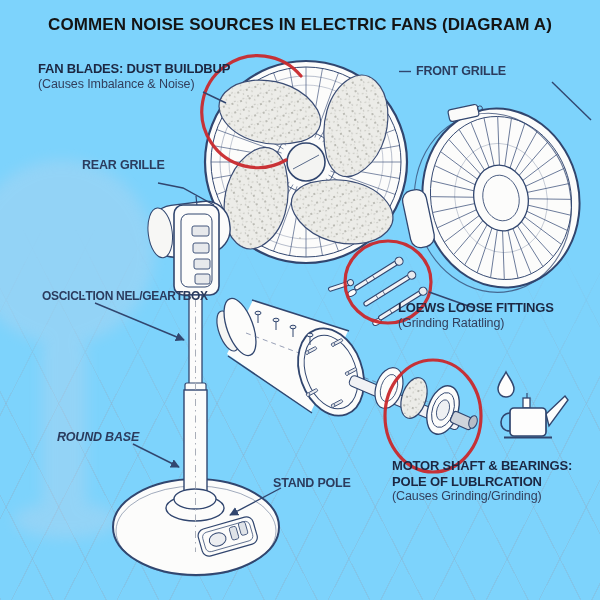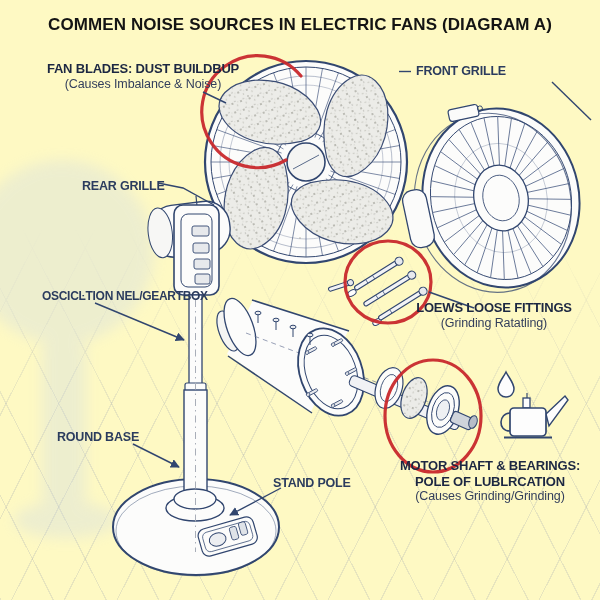--- a/index.html
+++ b/index.html
@@ -1,30 +1,30 @@
 <!DOCTYPE html>
 <html><head>
 <meta charset="utf-8">
 <style>
   html,body{margin:0;padding:0;background:#ffffff;}
-  .stage{position:relative;width:600px;height:600px;overflow:hidden;background:#fef9c3;
+  .stage{position:relative;width:600px;height:600px;overflow:hidden;background:#7dd3fc;
          font-family:"Liberation Sans",sans-serif;}
   .grid{position:absolute;inset:0;
     background-image:
       repeating-linear-gradient(63deg, rgba(150,158,175,0.22) 0 1.2px, transparent 1.2px 47px),
       repeating-linear-gradient(117deg, rgba(150,158,175,0.22) 0 1.2px, transparent 1.2px 47px);
     -webkit-mask-image:linear-gradient(to bottom, transparent 0 38%, #000 70%);
             mask-image:linear-gradient(to bottom, transparent 0 38%, #000 70%);
   }
   svg{position:absolute;inset:0;}
   .title{position:absolute;top:15px;left:0;right:0;text-align:center;
          font-weight:700;font-size:17px;letter-spacing:.1px;color:#141414;}
   .lbl{position:absolute;color:#2b3c5e;font-size:12.5px;font-weight:700;
        letter-spacing:-.2px;white-space:nowrap;line-height:15.5px;}
-  .lbl.block{text-align:center;white-space:normal;}
+  .lbl.block{white-space:normal;}
   .lbl .head{color:#1c2742;font-size:13px;font-weight:700;}
   .lbl .sub{color:#323e5c;font-size:12.5px;font-weight:400;letter-spacing:-.1px;}
 </style>
 </head>
 <body>
 
 <div class="stage">
   <div class="grid"></div>
 
   <svg viewBox="0 0 600 600">
@@ -316,30 +316,30 @@
 
   <div class="title">COMMEN NOISE SOURCES IN ELECTRIC FANS (DIAGRAM A)</div>
 
   <div class="lbl block" style="left:38px;top:61px;width:210px;">
     <div class="head">FAN BLADES: DUST BUILDBUP</div>
     <div class="sub">(Causes Imbalance &amp; Noise)</div>
   </div>
 
   <div class="lbl" style="left:416px;top:64px;">FRONT GRILLE</div>
 
-  <div class="lbl" style="left:82px;top:179px;">REAR GRILLE</div>
+  <div class="lbl" style="left:82px;top:158px;">REAR GRILLE</div>
 
   <div class="lbl" style="left:18px;top:289px;font-size:12px;letter-spacing:-.3px;margin-left:24px;">OSCICĿTION NEL/GEARTBOX</div>
 
   <div class="lbl block" style="left:398px;top:300px;width:192px;">
     <div class="head">LOEWS LOOSE FITTINGS</div>
     <div class="sub">(Grinding Ratatling)</div>
   </div>
 
-  <div class="lbl" style="left:57px;top:430px;">ROUND BASE</div>
+  <div class="lbl" style="left:57px;top:430px;font-style:italic;">ROUND BASE</div>
 
   <div class="lbl" style="left:273px;top:476px;">STAND POLE</div>
 
   <div class="lbl block" style="left:392px;top:458px;width:196px;">
     <div class="head">MOTOR SHAFT &amp; BEARINGS:</div>
     <div class="head">POLE OF LUBLRCATION</div>
     <div class="sub">(Causes Grinding/Grinding)</div>
   </div>
 </div>
 

